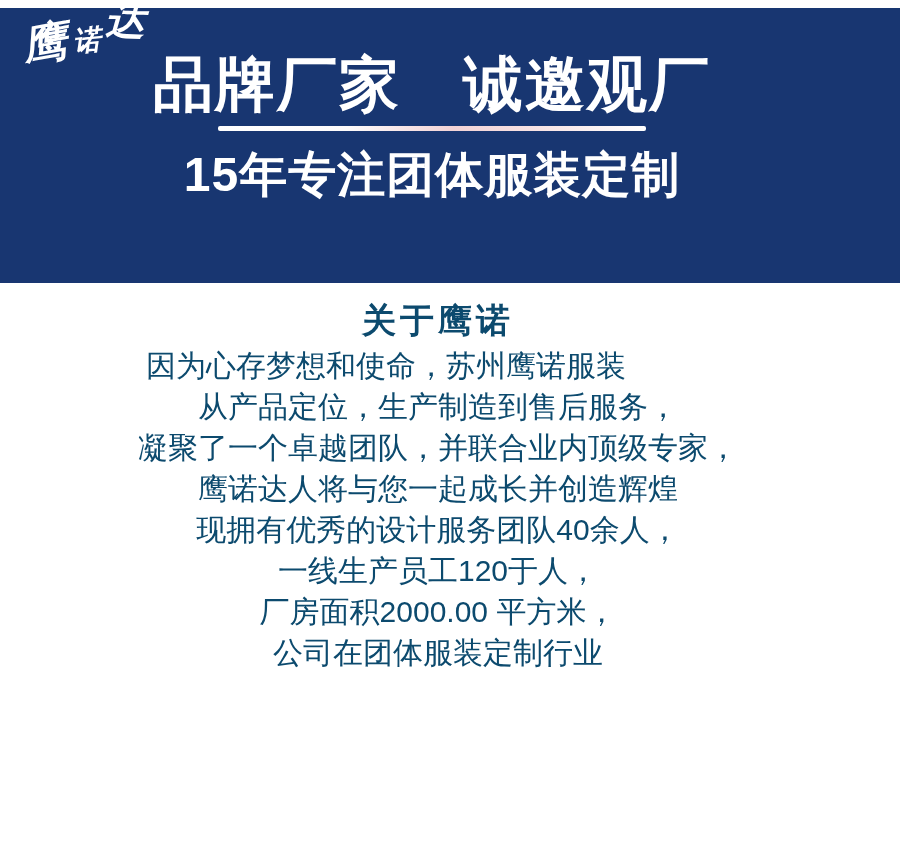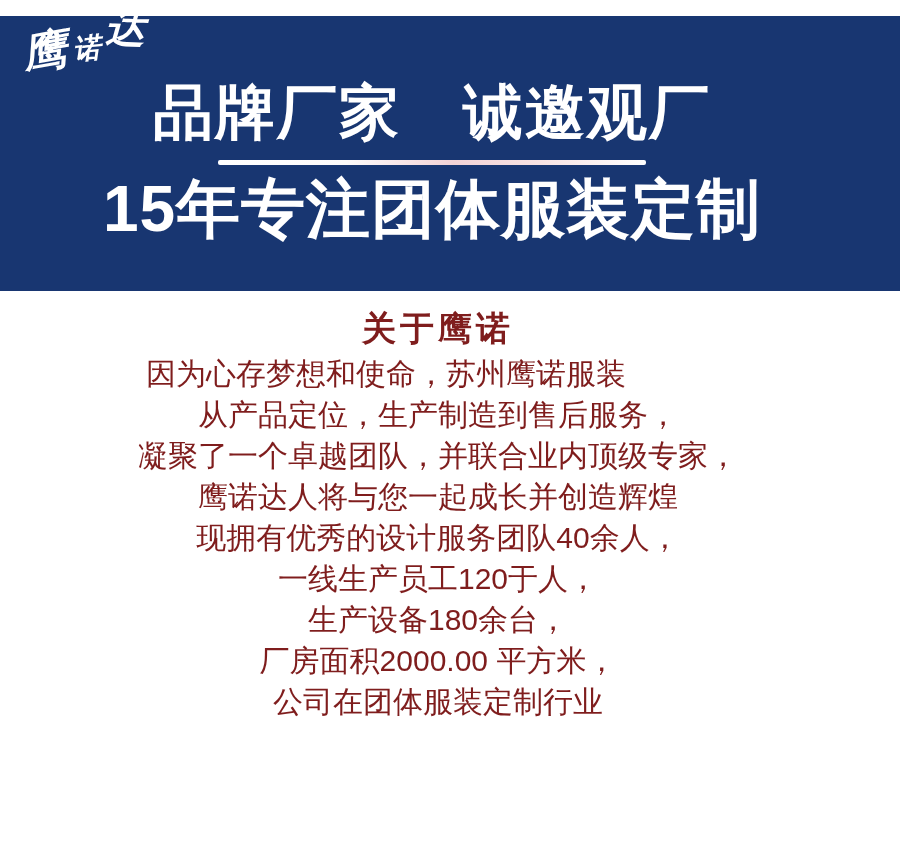--- a/index.html
+++ b/index.html
@@ -35,50 +35,50 @@
     font-style: italic;
     font-weight: bold;
     transform: rotate(-6deg);
     white-space: nowrap;
     line-height: 1;
   }
   .logo .c1 { display: inline-block; font-size: 44px; transform: translateY(6px) rotate(-4deg); }
   .logo .c2 { display: inline-block; font-size: 28px; transform: translateY(2px); margin-left: 2px; }
   .logo .c3 { display: inline-block; font-size: 40px; transform: translateY(-10px) rotate(8deg); margin-left: 2px; }
   .banner-title {
-    margin: 16px;
-    padding-top: 66px;
+    margin: 8px;
+    padding-top: 46px;
     font-size: 60px;
     line-height: 62px;
     font-weight: bold;
     letter-spacing: 2px;
     white-space: nowrap;
   }
   .divider {
     width: 428px;
     height: 5px;
     margin: 10px auto 0;
     border-radius: 2px;
     background: linear-gradient(90deg, #ffffff 0%, #fdfbfb 30%, #f2d3d6 55%, #f7e3e4 75%, #ffffff 100%);
   }
   .banner-subtitle {
     margin: 0;
     margin-top: 18px;
-    font-size: 64px;
+    font-size: 48px;
     line-height: 52px;
     font-weight: bold;
     letter-spacing: 1px;
     white-space: nowrap;
   }
   
   .about {
     box-sizing: border-box;
     padding-top: 19px;
     padding-right: 24px;
-    color: #7f1d1d;
+    color: #0c4a6e;
     text-align: center;
   }
   .about-heading {
     margin: 0;
     font-size: 34px;
     line-height: 36px;
     font-weight: bold;
     letter-spacing: 4px;
   }
   .about-body {
@@ -113,19 +113,18 @@
 
   <section class="about">
     <h3 class="about-heading">关于鹰诺</h3>
     <div class="about-body">
       <p>因为心存梦想和使命，苏州鹰诺服装</p>
       <p>从产品定位，生产制造到售后服务，</p>
       <p>凝聚了一个卓越团队，并联合业内顶级专家，</p>
       <p>鹰诺达人将与您一起成长并创造辉煌</p>
       <p>现拥有优秀的设计服务团队40余人，</p>
       <p>一线生产员工120于人，</p>
-      <p>生产设备180余台，</p>
       <p>厂房面积2000.00 平方米，</p>
       <p>公司在团体服装定制行业</p>
     </div>
   </section>
 
 </div>
 
 </body></html>

